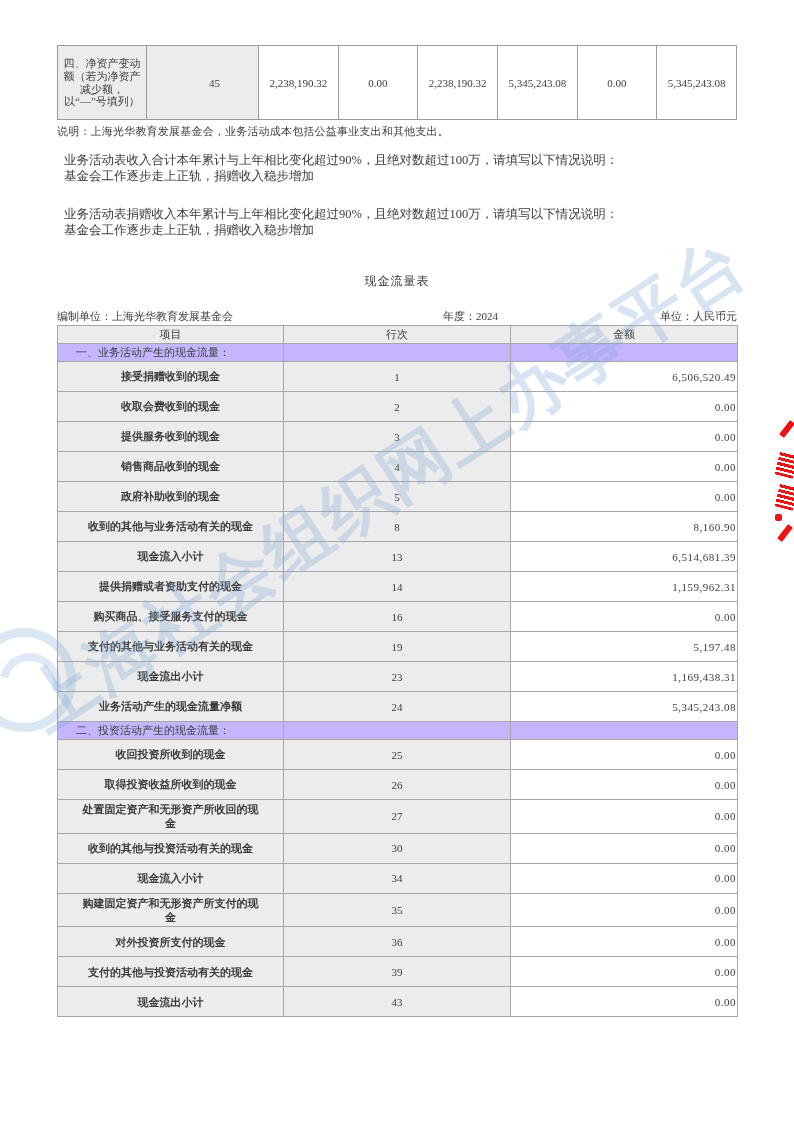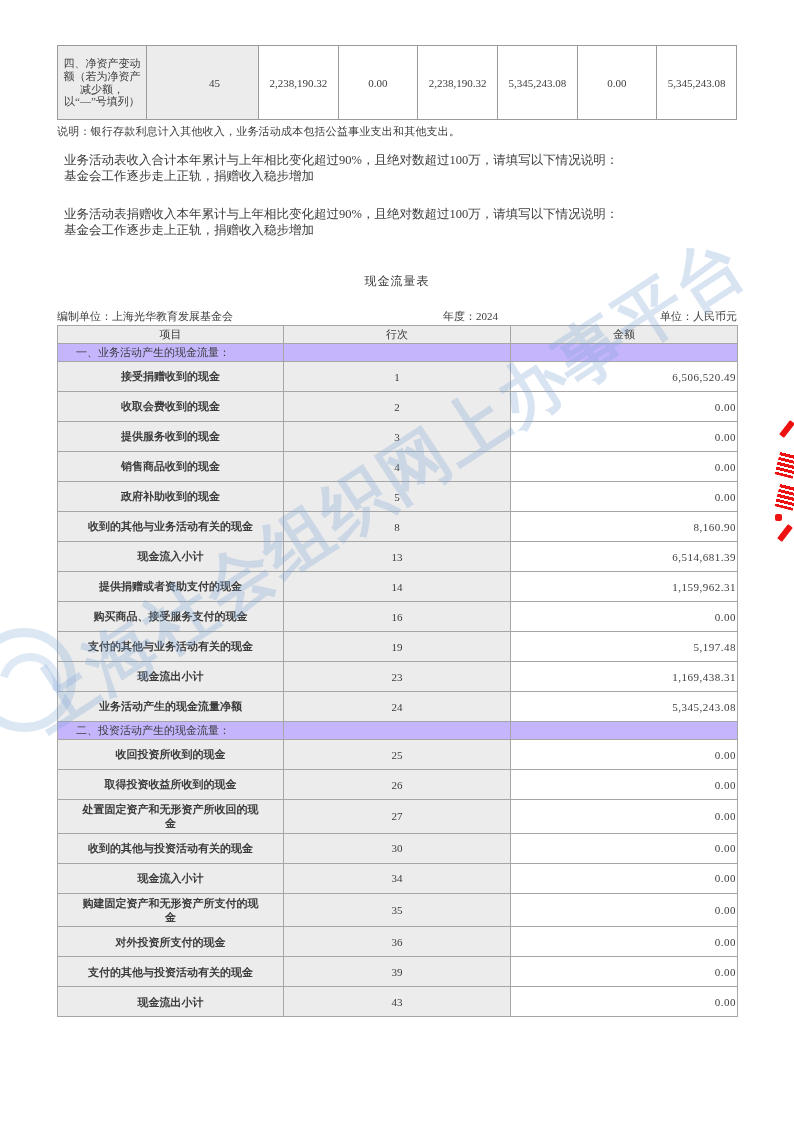--- a/index.html
+++ b/index.html
@@ -85,21 +85,21 @@
       <td class="val">2,238,190.32</td>
       <td class="val">0.00</td>
       <td class="val">2,238,190.32</td>
       <td class="val">5,345,243.08</td>
       <td class="val">0.00</td>
       <td class="val">5,345,243.08</td>
     </tr>
   </tbody>
     </table>
 
-  <div class="note-line">说明：银行存款利息计入其他收入，业务活动成本包括公益事业支出和其他支出。</div>
+  <div class="note-line">说明：上海光华教育发展基金会，业务活动成本包括公益事业支出和其他支出。</div>
 
   <div class="para">
     <div>业务活动表收入合计本年累计与上年相比变化超过90%，且绝对数超过100万，请填写以下情况说明：</div>
     <div>基金会工作逐步走上正轨，捐赠收入稳步增加</div>
   </div>
 
   <div class="para">
     <div>业务活动表捐赠收入本年累计与上年相比变化超过90%，且绝对数超过100万，请填写以下情况说明：</div>
     <div>基金会工作逐步走上正轨，捐赠收入稳步增加</div>
   </div>

